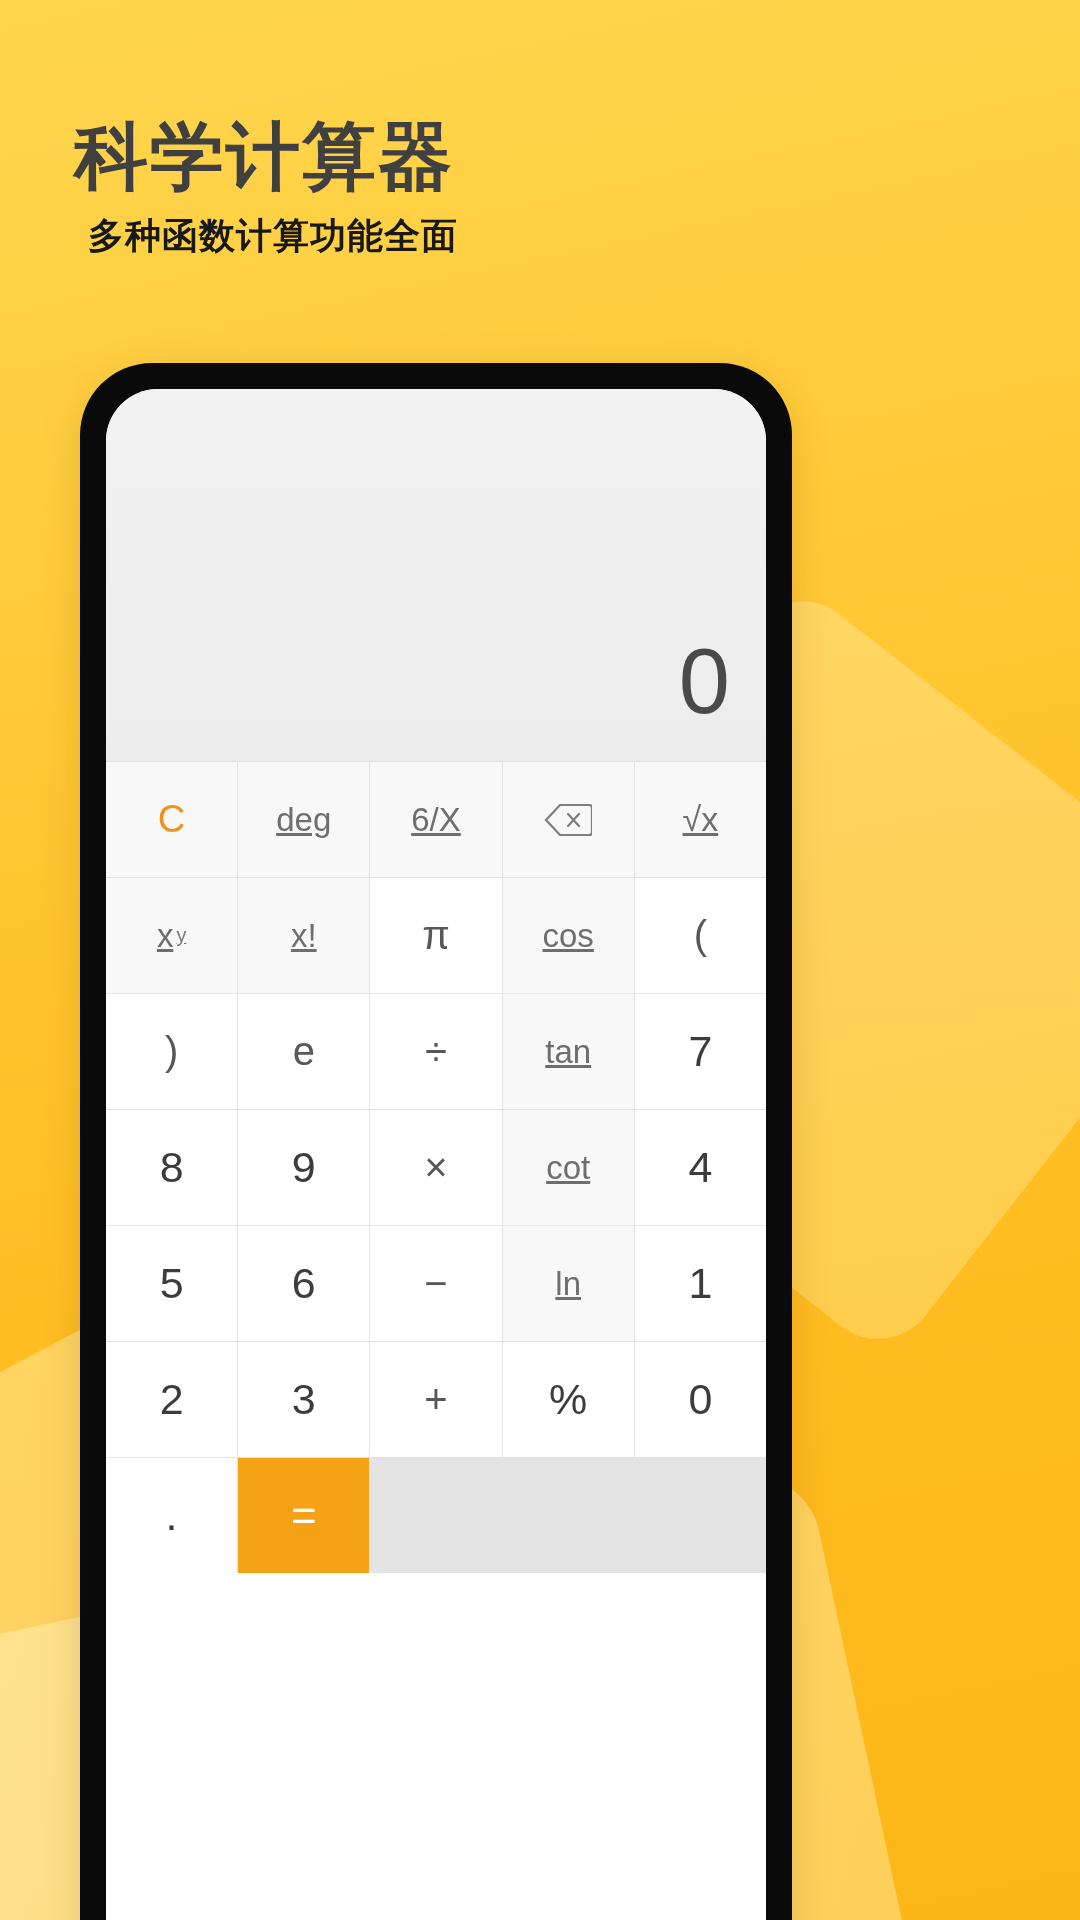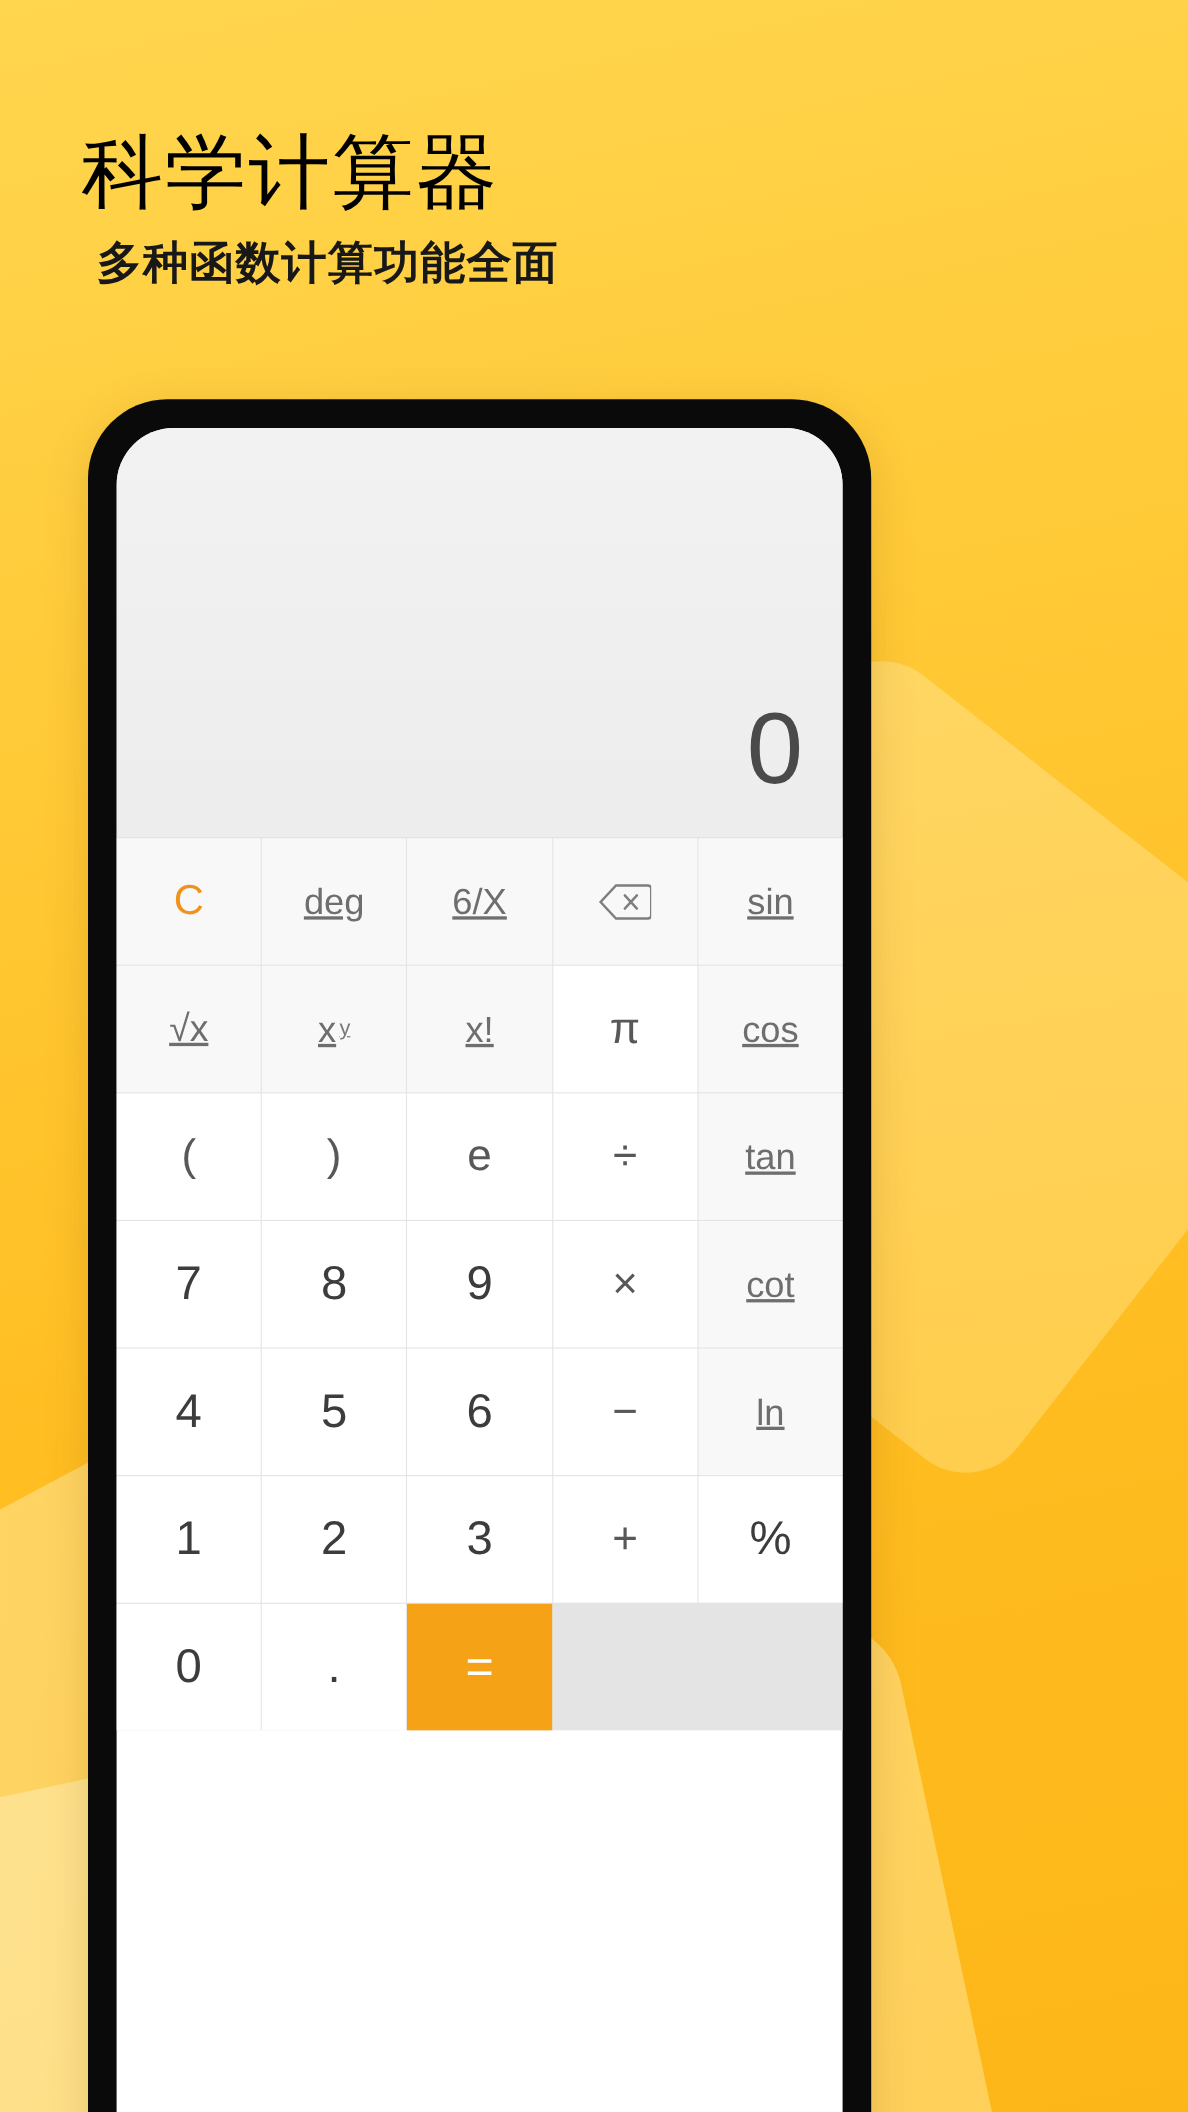--- a/index.html
+++ b/index.html
@@ -16,23 +16,23 @@
       opacity:.55;transform:rotate(38deg);border-radius:60px;}
   #bgShapeLeft{position:absolute;left:-330px;top:1380px;width:820px;height:760px;
       background:linear-gradient(120deg,#FFE69B 0%,#FFDE7C 100%);
       opacity:.6;transform:rotate(-28deg);border-radius:80px;}
   #bgShapeBottom{position:absolute;left:-120px;bottom:-260px;width:1000px;height:620px;
       background:linear-gradient(120deg,#FFEFB8 0%,#FFE48C 100%);
       opacity:.55;transform:rotate(-12deg);border-radius:70px;}
 
   
   #heading{position:absolute;left:74px;top:118px;z-index:5;}
-  #title{font-size:74px;font-weight:normal;color:#000000;letter-spacing:2px;
+  #title{font-size:74px;font-weight:bold;color:#404040;letter-spacing:2px;
          line-height:1.05;margin:0;white-space:nowrap;}
-  #subtitle{font-size:41px;font-weight:bold;color:#181818;letter-spacing:1px;
+  #subtitle{font-size:36px;font-weight:bold;color:#181818;letter-spacing:1px;
             margin:16px 0 0 14px;white-space:nowrap;}
 
   
   #phone{position:absolute;left:80px;top:363px;width:712px;height:1600px;
          background:#0A0A0A;border-radius:72px 72px 0 0;z-index:6;
          box-shadow:0 10px 40px rgba(120,70,0,.18);}
   #screen{position:absolute;left:26px;top:26px;right:26px;bottom:0;
           background:#FFFFFF;border-radius:52px 52px 0 0;overflow:hidden;}
 
   
@@ -91,23 +91,20 @@
         <div class="key tint fn">
           <span>6/X</span>
         </div>
         <div class="key tint fn">
           <span class="bsp">
             <svg width="48" height="34" viewBox="0 0 48 34" fill="none">
               <path d="M16 2 L45 2 A3 3 0 0 1 48 5 L48 29 A3 3 0 0 1 45 32 L16 32 L2 17 Z" stroke="#7E7E7E" stroke-width="2.2" fill="none"></path>
               <path d="M24 11 L35 23 M35 11 L24 23" stroke="#7E7E7E" stroke-width="2.2" stroke-linecap="round"></path>
             </svg>
           </span>
-        </div>
-        <div class="key tint fn">
-          <span>sin</span>
         </div>
         <div class="key tint fn">
           <span class="sqrt">√x</span>
         </div>
         <div class="key tint fn">
           <span>x</span>
           <span class="sup">y</span>
         </div>
         <div class="key tint fn">
           <span>x!</span>

